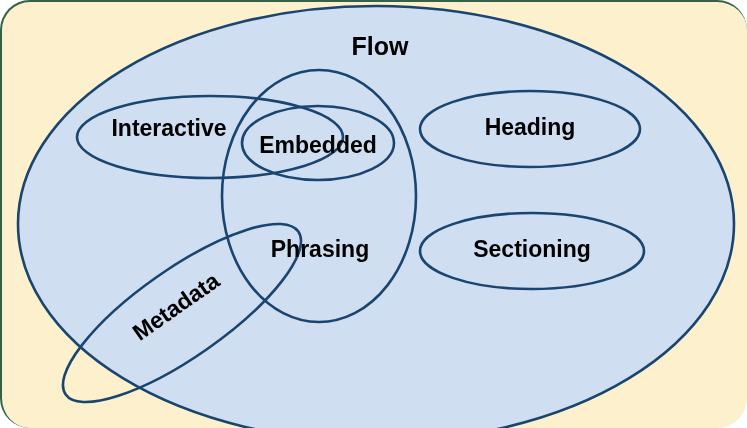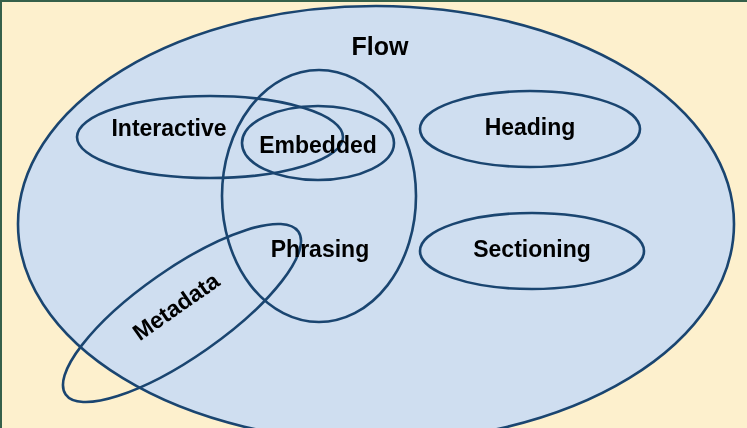--- a/index.html
+++ b/index.html
@@ -39,21 +39,21 @@
   }
   .ellipse-open {
     fill: none;
     stroke: #1a4570;
     stroke-width: 2.6;
   }
 </style>
 </head>
 <body>
 
-<div id="canvas" style="background: rgb(253, 240, 205); border-top-color: rgb(53, 96, 74); border-left-color: rgb(53, 96, 74);">
+<div id="canvas" style="background: rgb(253, 240, 205); border-top-color: rgb(53, 96, 74); border-left-color: rgb(53, 96, 74); border-radius: 30px;">
 
   <svg id="venn-svg" viewBox="0 0 747 428" xmlns="http://www.w3.org/2000/svg">
 
     <ellipse class="ellipse-shape" cx="374" cy="222" rx="358" ry="218" style="fill: rgb(207, 222, 240); stroke: rgb(26, 69, 112);"></ellipse>
 
     <ellipse class="ellipse-open" cx="180" cy="311" rx="142" ry="44" transform="rotate(-35 180 311)" style="stroke: rgb(26, 69, 112);"></ellipse>
 
     <ellipse class="ellipse-open" cx="208" cy="135" rx="133" ry="41" style="stroke: rgb(26, 69, 112);"></ellipse>
 
     <ellipse class="ellipse-open" cx="317" cy="194" rx="97" ry="126" style="stroke: rgb(26, 69, 112);"></ellipse>

